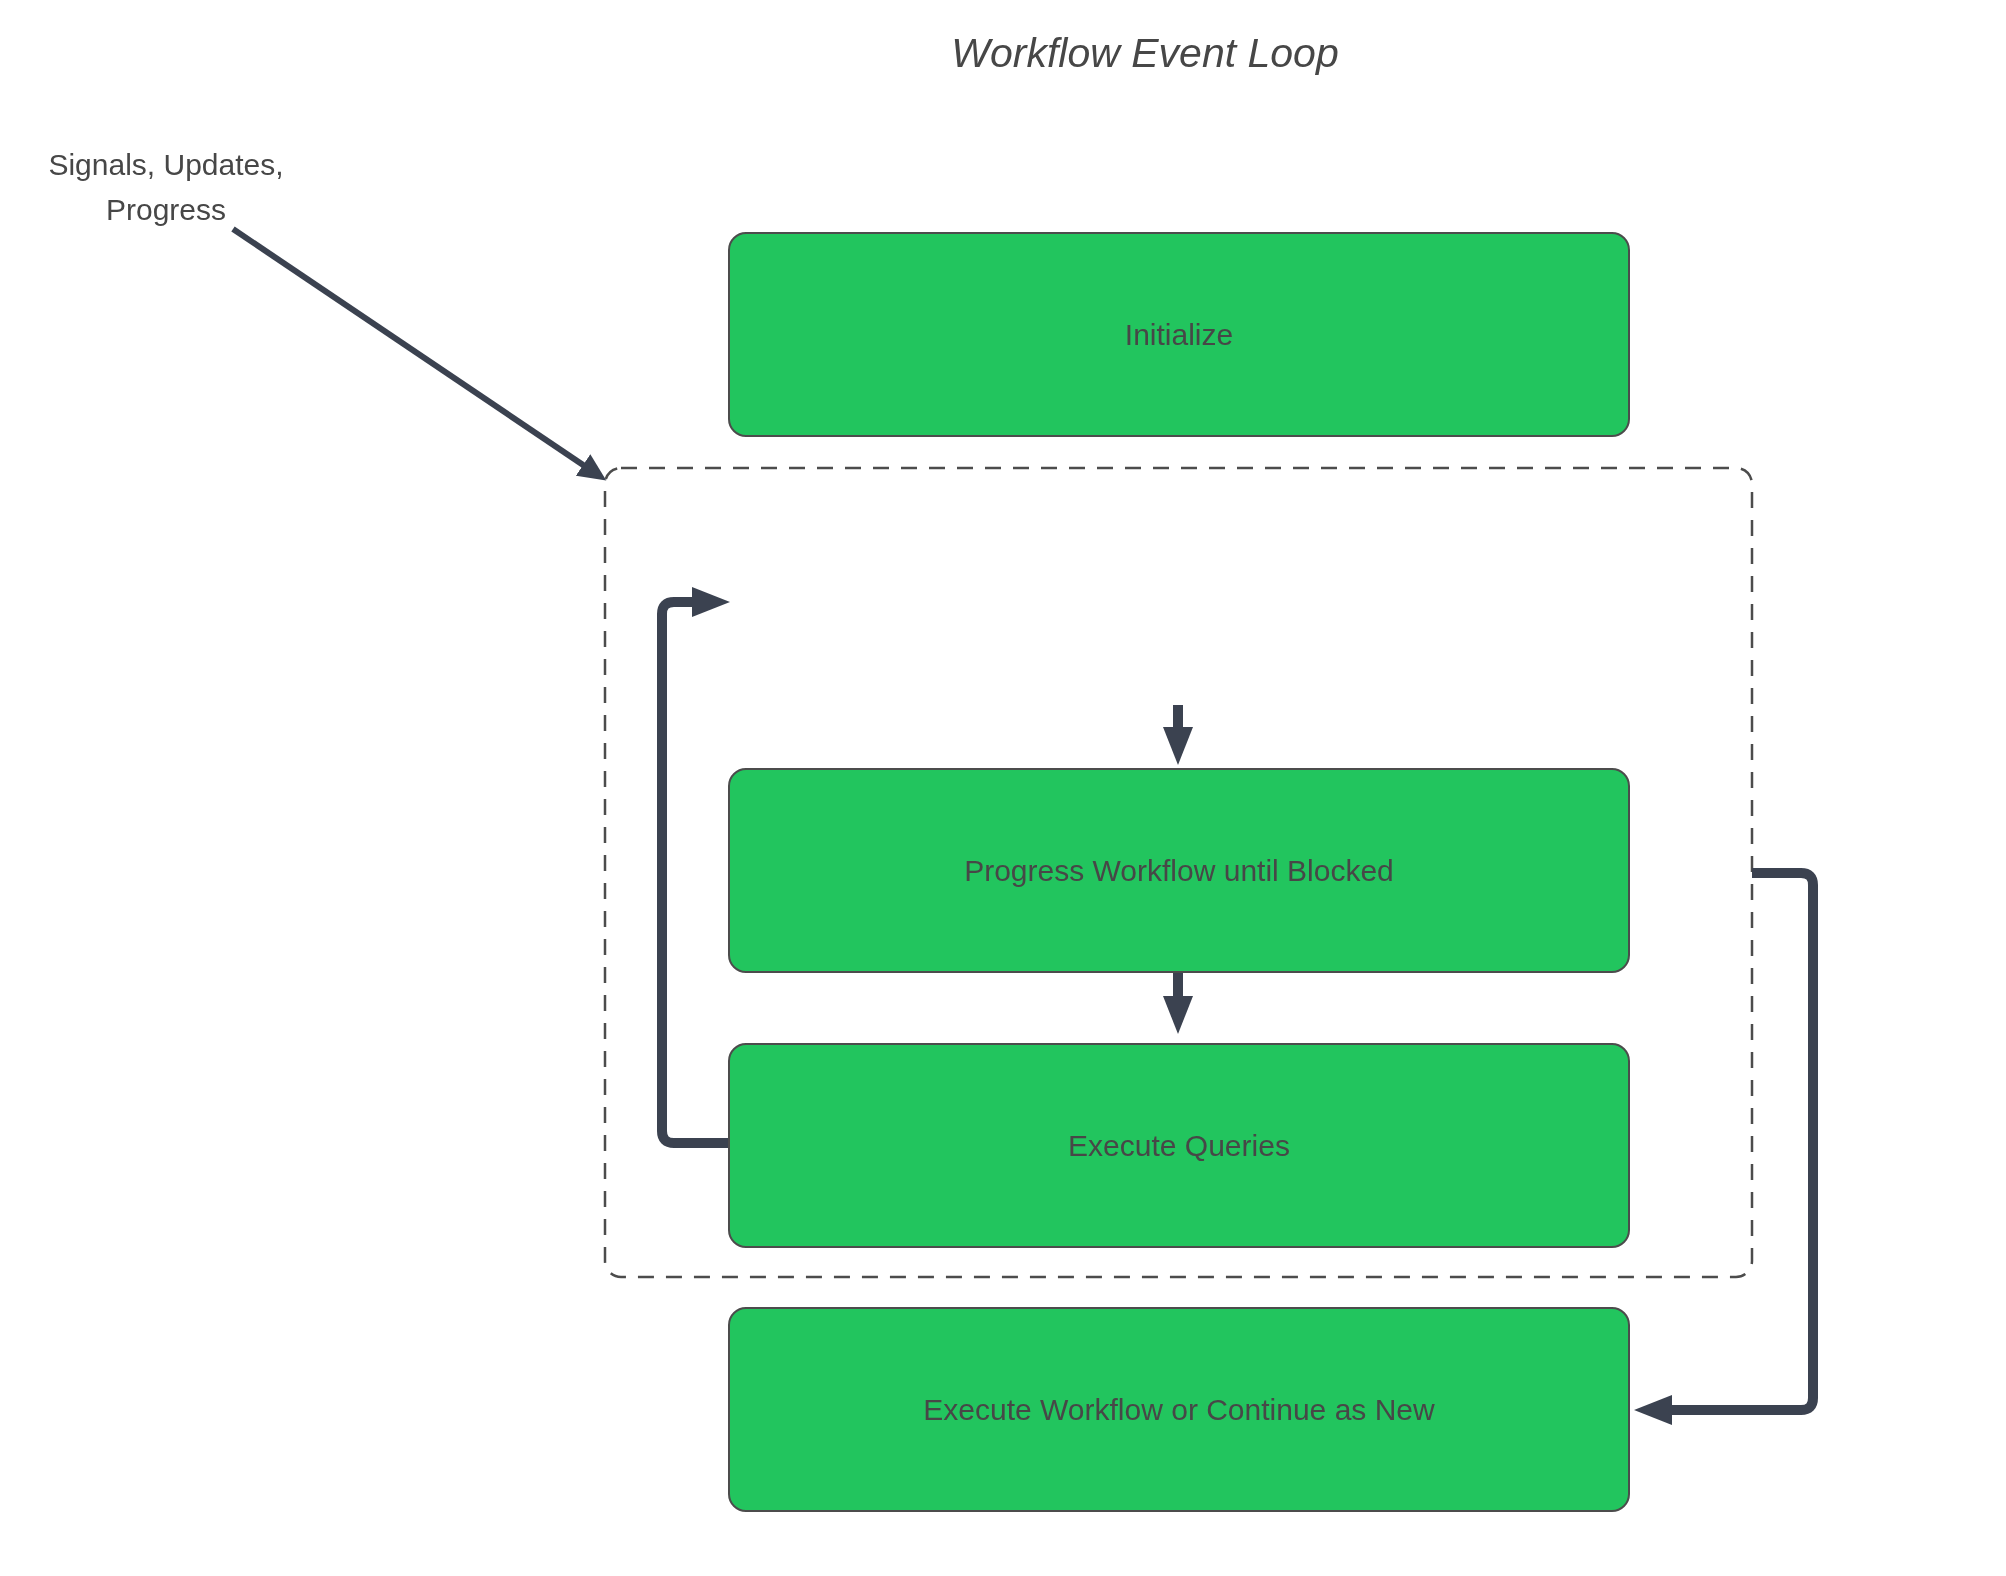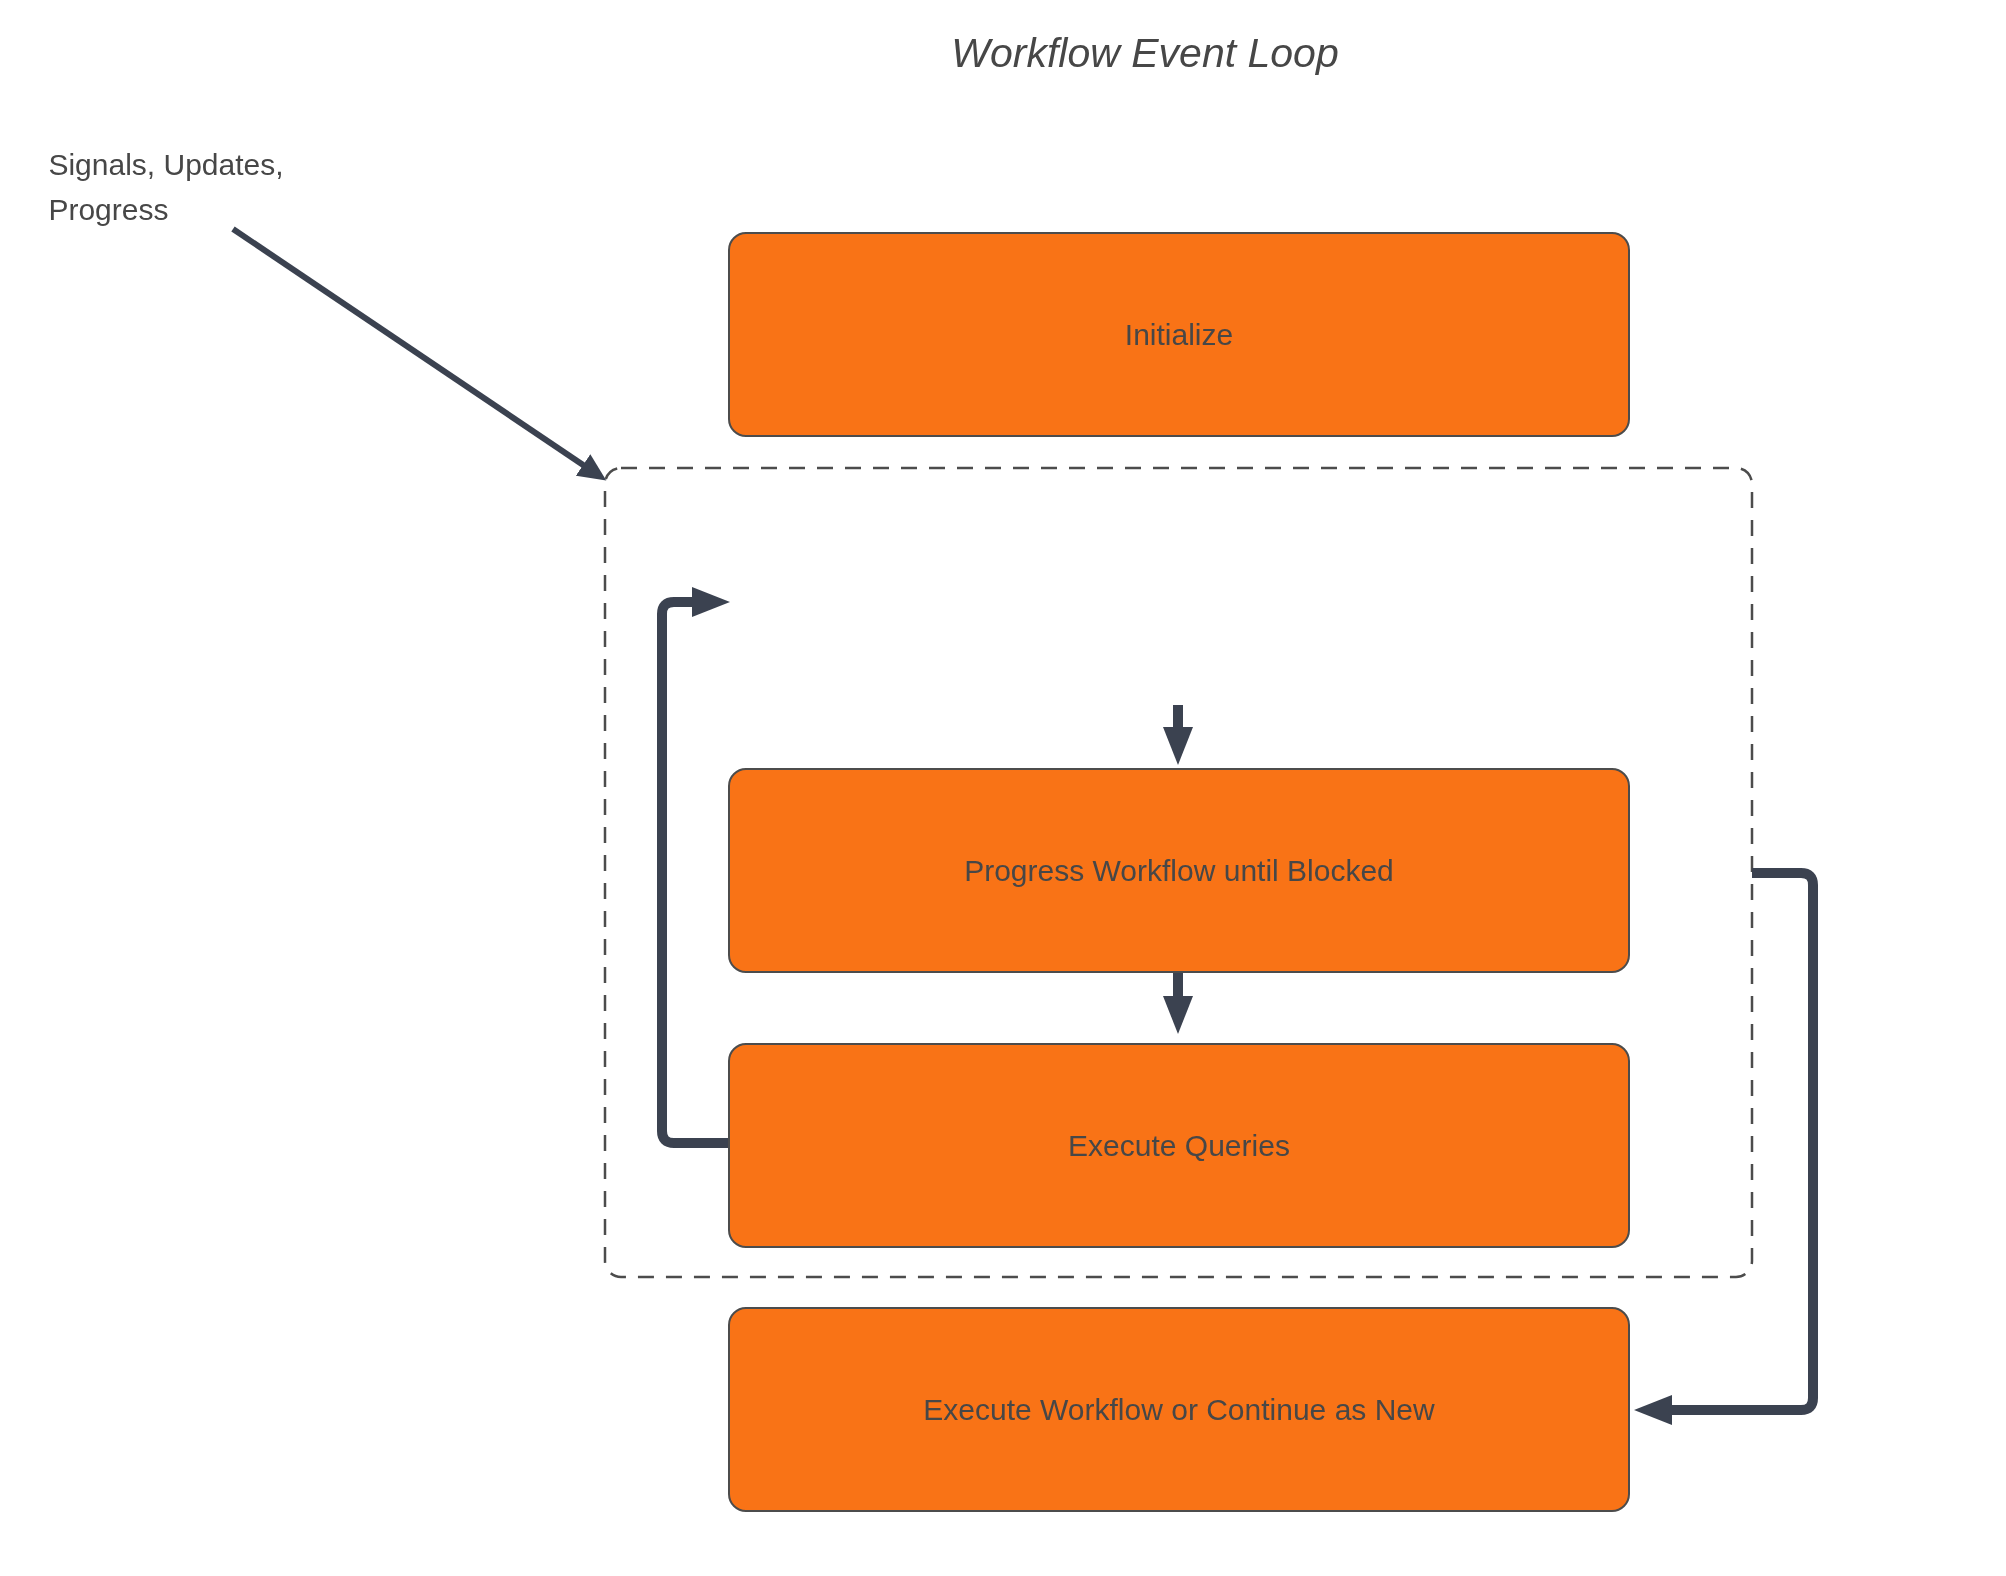--- a/index.html
+++ b/index.html
@@ -14,37 +14,37 @@
   .arrows { position:absolute; left:0; top:0; width:2006px; height:1576px; }
   .edge   { stroke:var(--arrow,#3b4250); fill:none; }
   .edge-thick { stroke-width:10; }
   .edge-thin  { stroke-width:6; }
   .head   { fill:var(--arrow,#3b4250); }
   .group-rect { fill:none; stroke:var(--box-border,#4c4c4c); stroke-width:2.5; }
 
   .node {
     position:absolute;
     left:728px; width:902px; height:205px;
-    background:#f97316;
+    background:#22c55e;
     border:2.5px solid var(--box-border,#4c4c4c);
     border-radius:18px;
     display:flex; align-items:center; justify-content:center;
   }
   .node-label { font-size:30px; color:var(--text,#474747); white-space:nowrap; }
 
   .title {
     position:absolute; top:30px; left:1145px;
     transform:translateX(-50%);
     font-style:italic; font-size:41px;
     color:var(--text,#474747); white-space:nowrap;
   }
   .ext-label {
     position:absolute; top:142px; left:166px;
     transform:translateX(-50%);
-    font-size:30px; line-height:45px;
+    text-align:center; font-size:30px; line-height:45px;
     color:var(--text,#474747); white-space:nowrap;
   }
 </style>
 </head>
 <body>
 
 <div class="canvas">
 
   <svg class="arrows" viewBox="0 0 2006 1576" xmlns="http://www.w3.org/2000/svg">
     <defs>

